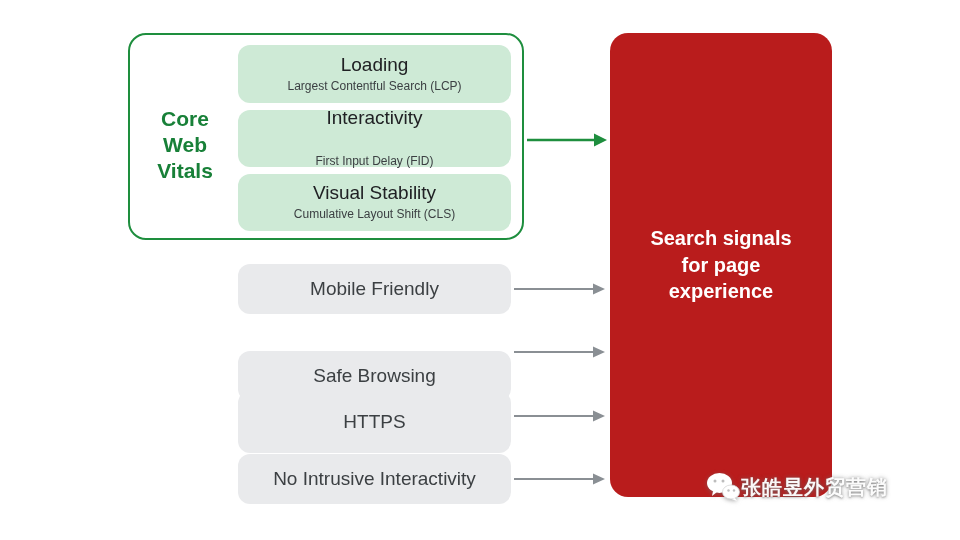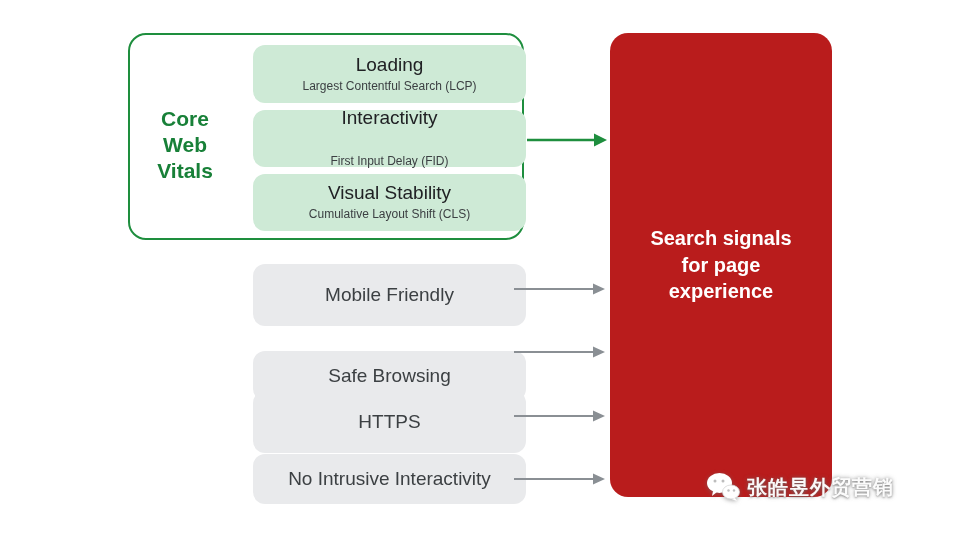--- a/index.html
+++ b/index.html
@@ -29,21 +29,21 @@
     width: 94px;
     text-align: center;
     color: #188038;
     font-size: 21px;
     font-weight: 700;
     line-height: 1.24;
     white-space: pre-line;
   }
   .pill {
     position: absolute;
-    left: 253px;
+    left: 238px;
     width: 273px;
     border-radius: 12px;
     display: flex;
     flex-direction: column;
     align-items: center;
     justify-content: center;
   }
   .pill-green { background: #ceead6; }
   .pill-gray  { background: #e9eaec; }
   .pill-title {
@@ -91,21 +91,21 @@
     width: 960px; height: 540px;
     pointer-events: none;
   }
 
   
   .watermark {
     position: absolute;
     left: 706px; top: 472px;
     display: flex;
     align-items: center;
-    gap: 7px;
+    gap: 1px;
   }
   .watermark-text {
     color: rgba(255,255,255,0.96);
     font-size: 20px;
     font-weight: 700;
     letter-spacing: 1px;
     text-shadow: 0 0 4px rgba(110,110,110,0.75), 0 1px 2px rgba(110,110,110,0.55);
     white-space: nowrap;
   }
   .wechat-icon { filter: drop-shadow(0 1px 2px rgba(110,110,110,0.6)); }
@@ -129,21 +129,21 @@
   <div class="pill pill-green" style="top:110px; height:57px;gap:22px;">
     <div class="pill-title">Interactivity</div>
     <div class="pill-sub">First Input Delay (FID)</div>
   </div>
 
   <div class="pill pill-green" style="top:174px; height:57px;">
     <div class="pill-title">Visual Stability</div>
     <div class="pill-sub">Cumulative Layout Shift (CLS)</div>
   </div>
 
-  <div class="pill pill-gray" style="top:264px; height:62px;">
+  <div class="pill pill-gray" style="top:264px; height:50px;">
     <div class="gray-label">Mobile Friendly</div>
   </div>
 
   <div class="pill pill-gray" style="top:327px; height:50px;margin-top:24px;">
     <div class="gray-label">Safe Browsing</div>
   </div>
 
   <div class="pill pill-gray" style="top:391px; height:62px;">
     <div class="gray-label">HTTPS</div>
   </div>

